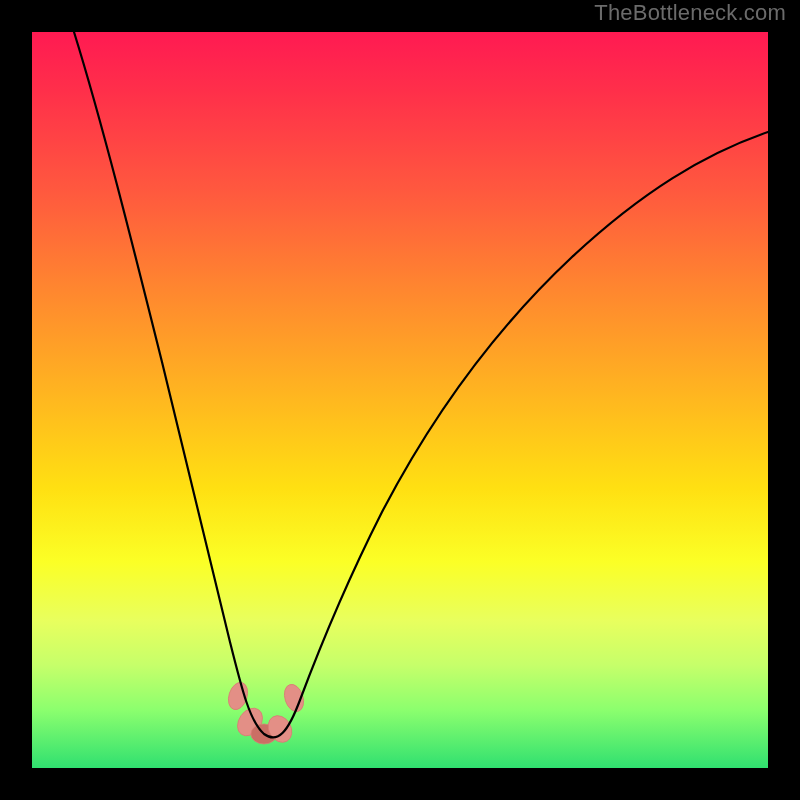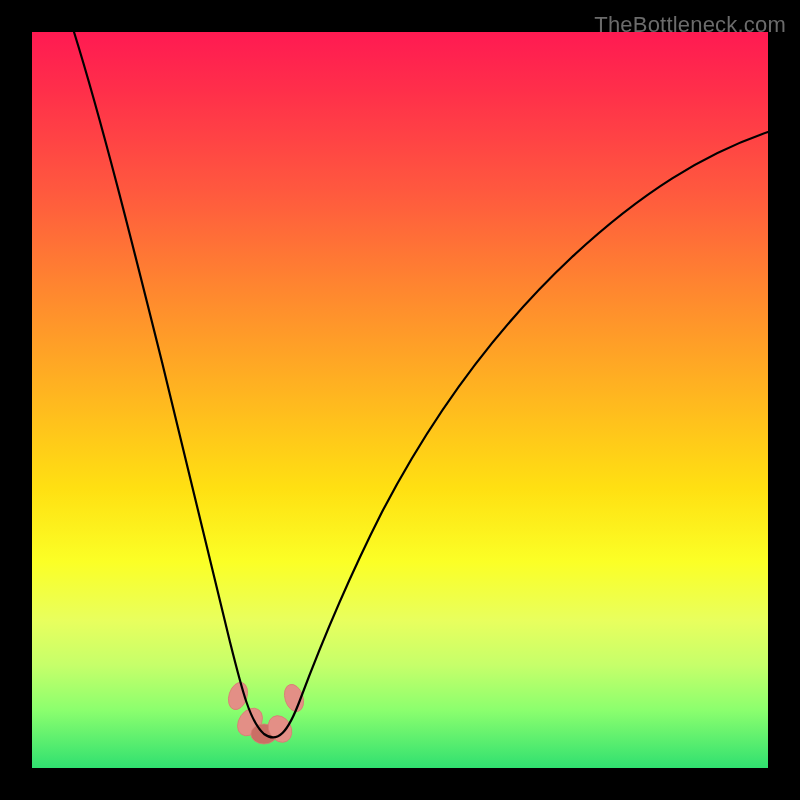--- a/index.html
+++ b/index.html
@@ -36,21 +36,21 @@
       #ffe012 62%,
       #fbff26 72%,
       #e8ff5e 80%,
       #c6ff6a 86%,
       #8dff6e 92%,
       #30e070 100%
     );
   }
   .watermark {
     position: absolute;
-    top: 12px;
+    top: 0;
     right: 14px;
     color: #6b6b6b;
     font-size: 22px;
     font-weight: 500;
     letter-spacing: 0.2px;
     user-select: none;
   }
   svg.curve {
     position: absolute;
     left: 0;

